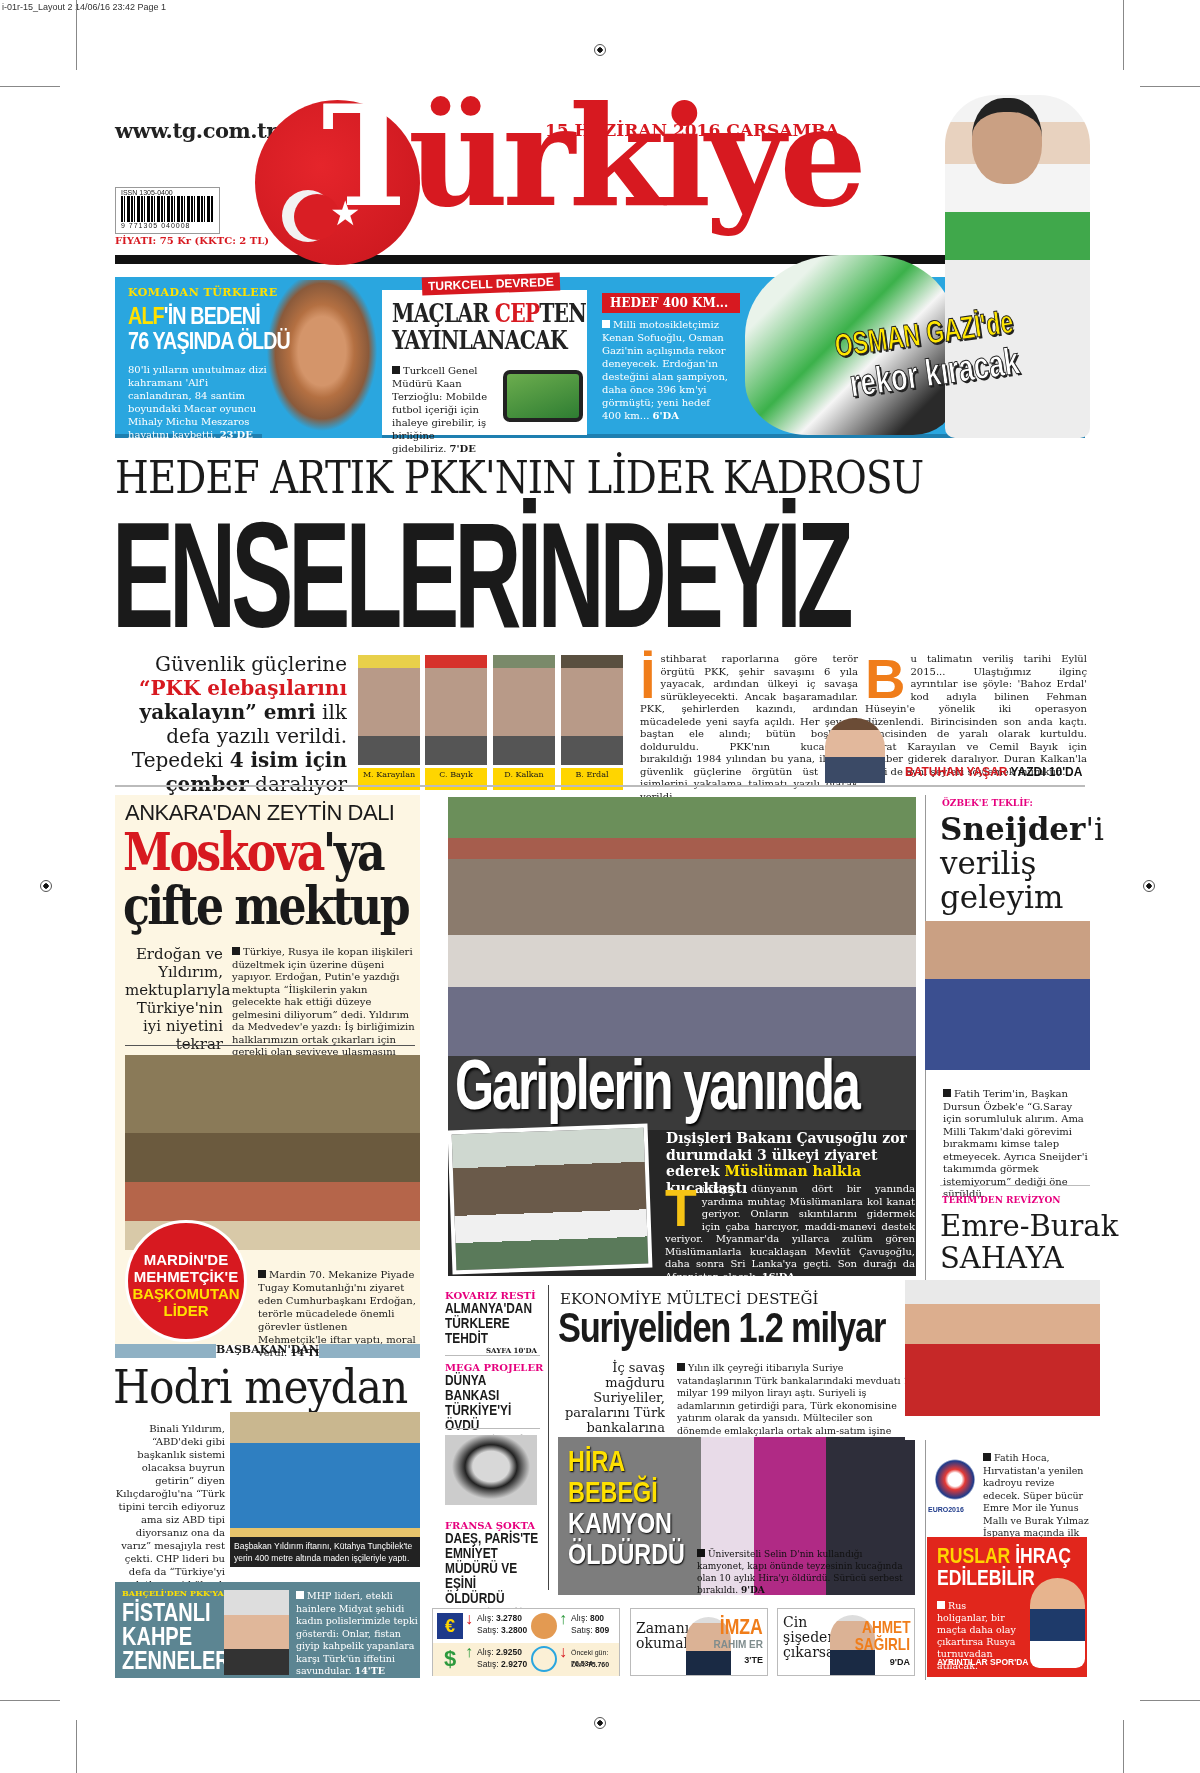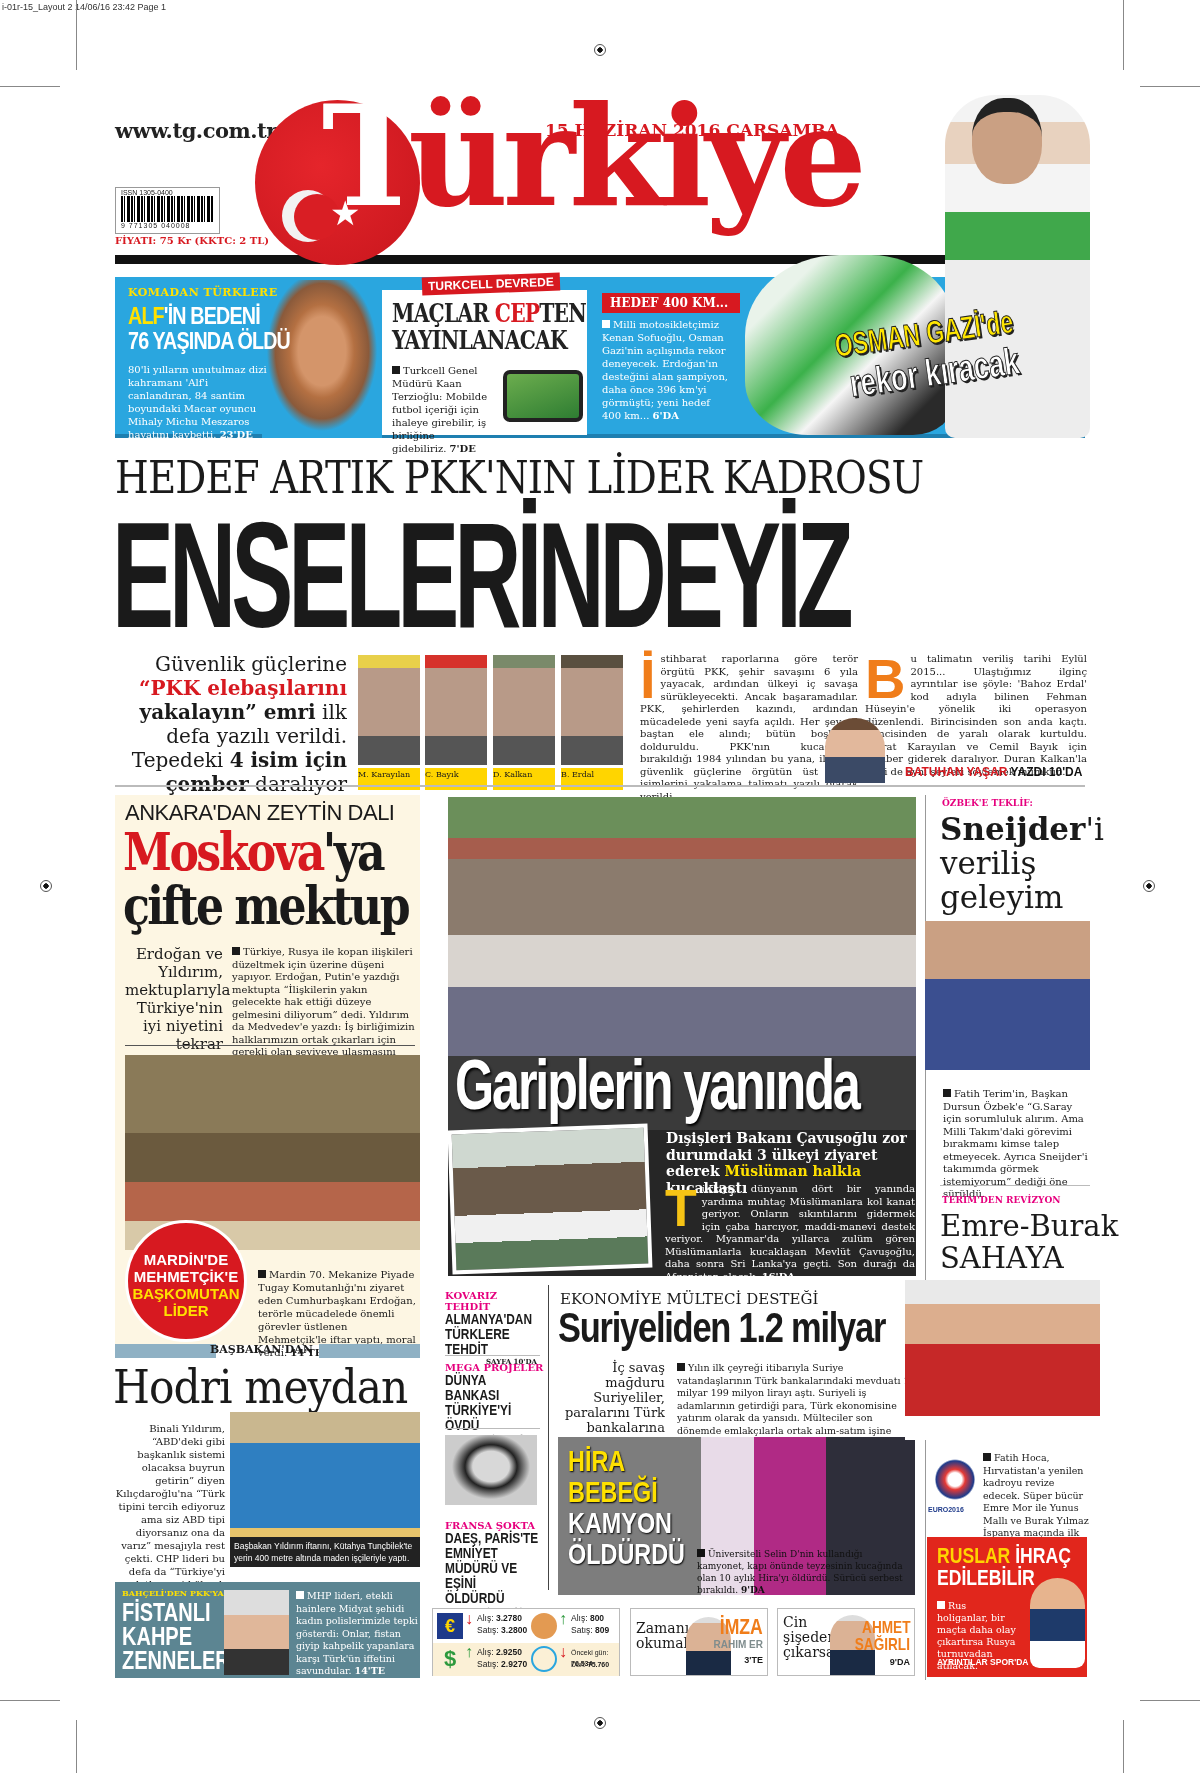--- a/index.html
+++ b/index.html
@@ -42,21 +42,21 @@
 .rider-head{left:972px;top:98px;width:70px;height:86px;border-radius:45%;background:#caa083;border-top:14px solid #222}
 .osman{left:835px;top:330px;font:bold 32px "Liberation Sans",sans-serif;color:#ffe600;transform:rotate(-8deg) scaleX(.72);transform-origin:left;line-height:32px;-webkit-text-stroke:1px #222;text-shadow:2px 2px 0 #222}
 .rekor{left:850px;top:365px;font:bold 38px "Liberation Sans",sans-serif;color:#fff;transform:rotate(-8deg) scaleX(.72);transform-origin:left;line-height:38px;-webkit-text-stroke:1px #222;text-shadow:2px 2px 0 #222}
 
 .kicker{left:115px;top:452px;width:970px;font:44px "DejaVu Serif",serif;color:#1a1a1a;letter-spacing:-1px;transform:scaleX(.88);transform-origin:left;white-space:nowrap}
 .mega{left:112px;top:505px;font:bold 150px "Liberation Sans",sans-serif;color:#1a1a1a;letter-spacing:-8px;line-height:140px;transform:scaleX(.62);transform-origin:left;white-space:nowrap}
 .deck{left:112px;top:652px;width:235px;text-align:right;font:20px "DejaVu Serif",serif;line-height:24px}
 .deck b{font-weight:bold}
 .deck .r{color:#d71920;font-weight:bold}
 .mug{top:655px;width:62px;height:110px;background:linear-gradient(180deg,transparent 0 12%,#b89a88 12% 74%,#555 74%)}
-.mug-cap{top:768px;width:62px;height:22px;background:#ffd500;font:8px "DejaVu Serif",serif;line-height:13px}
+.mug-cap{top:768px;width:62px;height:22px;background:#ffd500;font:8px "DejaVu Serif",serif;text-align:center;line-height:13px}
 .drop{font:bold 56px "Liberation Sans",sans-serif;color:#f07d1a;float:left;line-height:48px;margin:2px 5px 0 0}
 .col-text{font:10px "DejaVu Serif",serif;line-height:12.5px;text-align:justify}
 .col1{left:640px;top:653px;width:218px}
 .col2{left:865px;top:653px;width:222px}
 .author{left:825px;top:718px;width:60px;height:65px;border-radius:30px 30px 0 0;background:linear-gradient(180deg,#6b4c36 0 18%,#e2b89c 18% 60%,#3b4a66 60%)}
 .byline{left:905px;top:765px;font:bold 12px "Liberation Sans",sans-serif;color:#111}
 .byline .r{color:#d71920}
 .hr{height:2px;background:#bbb}
 
 .lbox{left:115px;top:795px;width:305px;height:550px;background:#fdf6e3}
@@ -64,21 +64,21 @@
 .mosk{left:123px;top:826px;font:bold 52px "DejaVu Serif",serif;line-height:52px;letter-spacing:-3px;transform:scaleX(.85);transform-origin:left;white-space:nowrap}
 .mosk .r{color:#d71920}
 .mosk2{left:123px;top:880px;font:bold 52px "DejaVu Serif",serif;line-height:52px;letter-spacing:-3px;transform:scaleX(.85);transform-origin:left;white-space:nowrap}
 .erd-deck{left:125px;top:945px;width:98px;text-align:right;font:15px "DejaVu Serif",serif;line-height:18px}
 .erd-body{left:232px;top:946px;width:183px;font:10px "DejaVu Serif",serif;line-height:12.5px}
 .mardin-img{left:125px;top:1055px;width:295px;height:195px;background:linear-gradient(180deg,#8a7a58 0 40%,#6b5a3e 40% 65%,#b5654a 65% 85%,#d8c9a8 85%)}
 .mardin-badge{left:125px;top:1220px;width:122px;height:122px;border-radius:50%;background:#d71920;color:#fff;text-align:center;font:bold 15px "Liberation Sans",sans-serif;line-height:17px;padding-top:28px;border:3px solid #fff}
 .mardin-badge .y{color:#ffe100}
 .mardin-body{left:258px;top:1268px;width:160px;font:10px "DejaVu Serif",serif;line-height:13px}
 .bb-tag{left:115px;top:1344px;width:305px;height:14px;background:linear-gradient(90deg,#8fb1c4 0 33%,transparent 33% 67%,#8fb1c4 67%)}
-.bb-label{left:210px;top:1343px;width:115px;font:bold 11px "DejaVu Serif",serif}
+.bb-label{left:210px;top:1343px;width:115px;text-align:center;font:bold 11px "DejaVu Serif",serif}
 .hodri{left:113px;top:1360px;font:46px "DejaVu Serif",serif;letter-spacing:-1px;transform:scaleX(.92);transform-origin:left;white-space:nowrap}
 .hodri-body{left:115px;top:1422px;width:110px;text-align:right;font:10px "DejaVu Serif",serif;line-height:13px}
 .hodri-img{left:230px;top:1412px;width:190px;height:155px;background:linear-gradient(180deg,#c9b78f 0 20%,#2f7fc1 20% 75%,#e8c46b 75%)}
 .hodri-cap{left:230px;top:1537px;width:190px;height:30px;background:#222;color:#fff;font:8.5px "Liberation Sans",sans-serif;padding:3px 4px;line-height:12px}
 .bah{left:115px;top:1582px;width:305px;height:96px;background:#5c8592}
 .bah-kick{left:122px;top:1588px;font:bold 8px "DejaVu Serif",serif;color:#ffe100}
 .bah-head{left:122px;top:1600px;font:bold 25px "Liberation Sans",sans-serif;color:#fff;line-height:24px;transform:scaleX(.8);transform-origin:left}
 .bah-img{left:224px;top:1590px;width:65px;height:85px;background:linear-gradient(180deg,#ddd 0 30%,#e0b79a 30% 70%,#333 70%)}
 .bah-body{left:296px;top:1590px;width:122px;font:9.5px "DejaVu Serif",serif;color:#fff;line-height:12.5px}
 
@@ -236,21 +236,21 @@
 <div class="abs garip">Gariplerin yanında</div>
 <div class="abs dark"></div>
 <div class="abs insert"></div>
 <div class="abs dis"><span>Dışişleri Bakanı Çavuşoğlu zor durumdaki 3 ülkeyi ziyaret ederek </span><span class="y">Müslüman halkla</span><span> kucaklaştı</span></div>
 <div class="abs dis-body col-text" style="color:#fff"><span class="drop">T</span><span>ürkiye, dünyanın dört bir yanında yardıma muhtaç Müslümanlara kol kanat geriyor. Onların sıkıntılarını gidermek için çaba harcıyor, maddi-manevi destek veriyor. Myanmar'da yıllarca zulüm gören Müslümanlarla kucaklaşan Mevlüt Çavuşoğlu, daha sonra Sri Lanka'ya geçti. Son durağı da Afganistan olacak.</span> <b>16'DA</b></div>
 
 <div class="abs vline" style="left:548px;top:1285px;height:305px"></div>
 <div class="abs vline" style="left:925px;top:795px;height:885px;background:#999"></div>
 
 <div class="abs side-item" style="top:1290px">
-  <div class="sk">KOVARIZ TEHDİT</div>
+  <div class="sk">KOVARIZ RESTİ</div>
   <div class="sh" style="white-space:normal;width:110px">ALMANYA'DAN TÜRKLERE TEHDİT</div>
   <div class="ss">SAYFA 10'DA</div>
 </div>
 <div class="abs hr" style="left:445px;top:1355px;width:95px;height:1px"></div>
 <div class="abs side-item" style="top:1362px">
   <div class="sk">MEGA PROJELER</div>
   <div class="sh" style="white-space:normal;width:110px">DÜNYA BANKASI TÜRKİYE'Yİ ÖVDÜ</div>
   <div class="ss">SAYFA 6'DA</div>
 </div>
 <div class="abs hr" style="left:445px;top:1428px;width:95px;height:1px"></div>

